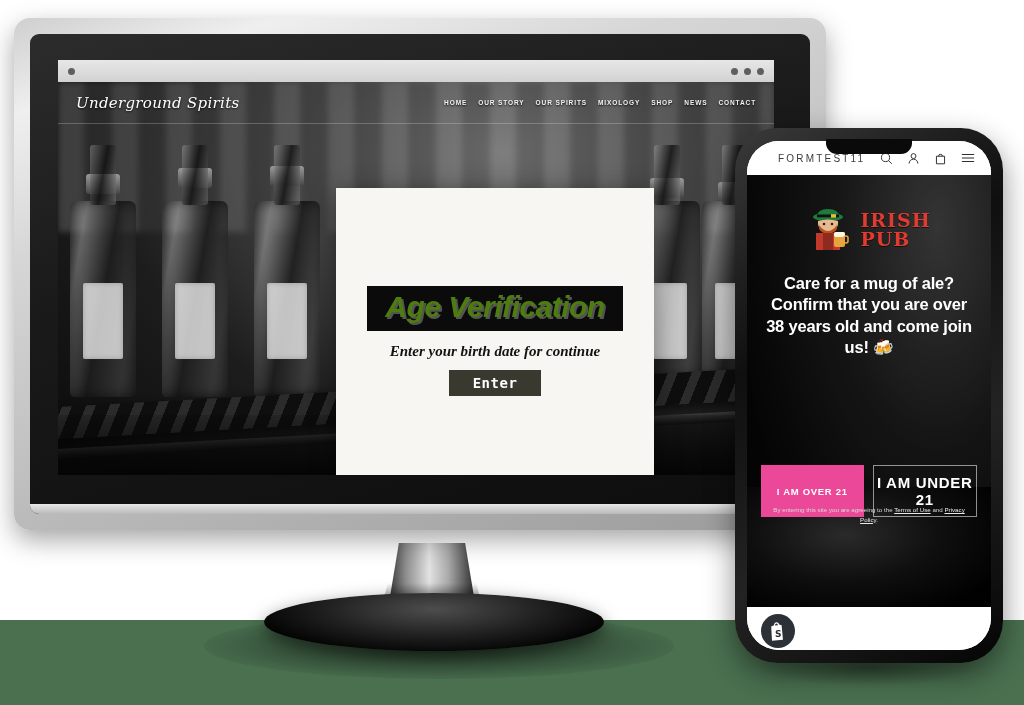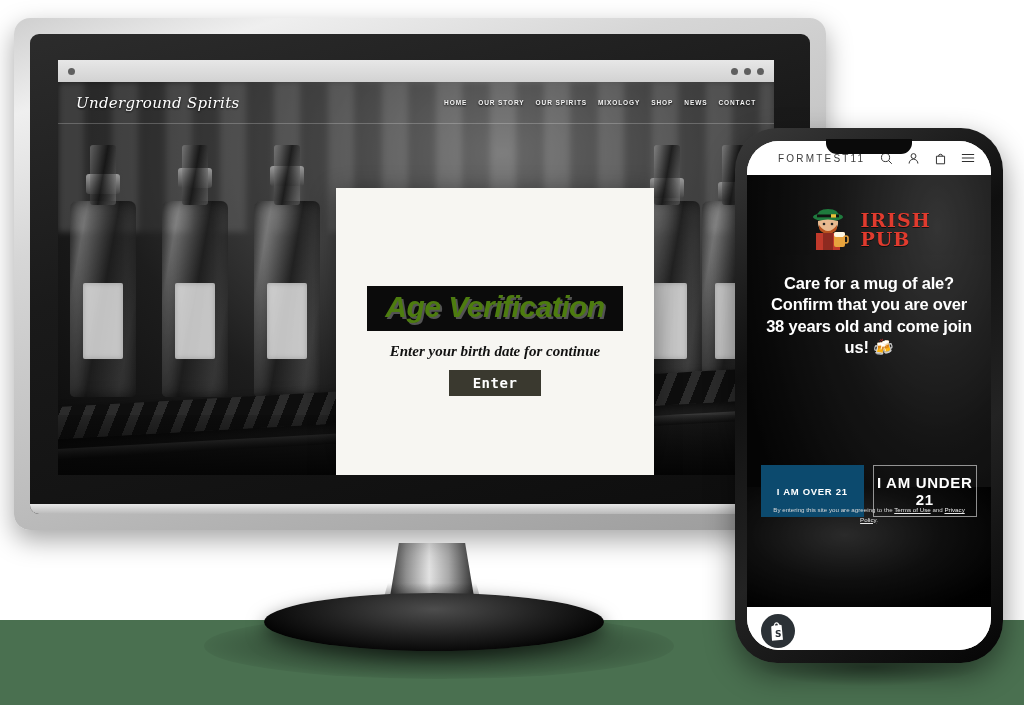--- a/index.html
+++ b/index.html
@@ -214,21 +214,21 @@
   }
   .ph-headline{
     color:#fff;text-align:center;font-size:16.5px;font-weight:bold;
     line-height:1.30;letter-spacing:-.2px;
   }
   .ph-btns{
     position:absolute;left:0;top:290px;width:100%;
     display:flex;gap:9px;padding:0 14px;box-sizing:border-box;
   }
   .btn-over{
-    flex:1;background:#0c4a6e;color:#fff;border:none;
+    flex:1;background:#ec4899;color:#fff;border:none;
     font-size:9.5px;font-weight:bold;letter-spacing:.7px;
     padding:9px 0;cursor:pointer;
   }
   .btn-under{
     flex:1;background:transparent;color:#fff;border:1px solid rgba(255,255,255,.55);
     font-size:15px;font-weight:bold;letter-spacing:.7px;
     padding:8px 0;cursor:pointer;
   }
   .ph-fine{
     position:absolute;left:0;top:330px;width:100%;

